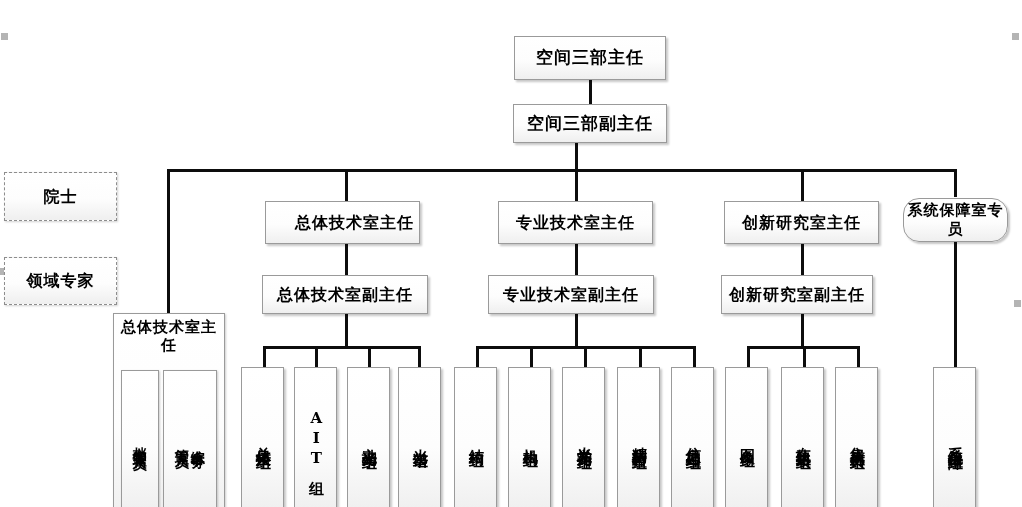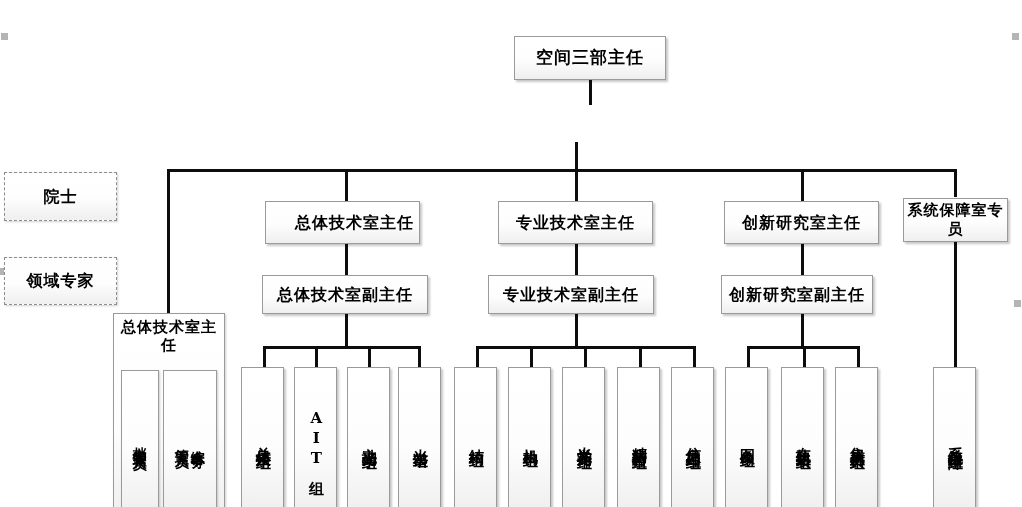--- a/index.html
+++ b/index.html
@@ -80,20 +80,21 @@
   <div class="ln lnv" style="left:801px;top:292px;height:34px;"></div>
   <div class="ln lnh" style="left:747px;top:324px;width:113px;"></div>
   <div class="ln lnv" style="left:747px;top:324px;height:22px;"></div>
   <div class="ln lnv" style="left:803px;top:324px;height:22px;"></div>
   <div class="ln lnv" style="left:857px;top:324px;height:22px;"></div>
 
   <div class="ln lnv" style="left:954px;top:220px;height:126px;"></div>
 
   <div class="box" style="left:514px;top:14px;width:152px;height:44px;font-size:17px;">空间三部主任</div>
 
+  <div class="box" style="left:513px;top:82px;width:154px;height:39px;font-size:17px;">空间三部副主任</div>
 
   <div class="box dashed" style="left:4px;top:150px;width:113px;height:49px;font-size:16px;">院士</div>
 
   <div class="box dashed" style="left:4px;top:235px;width:113px;height:48px;font-size:16px;">领域专家</div>
 
   <div class="box plain" style="left:113px;top:291px;width:112px;height:207px;
               align-items:flex-start;flex-direction:column;justify-content:flex-start;padding-top:4px;">
     <div style="width:100%;font-size:15px;line-height:1.2;">总体技术室主任</div>
   </div>
   <div class="box plain" style="left:121px;top:348px;width:38px;height:143px;">
@@ -145,18 +146,18 @@
   <div class="box" style="left:725px;top:345px;width:43px;height:146px;">
     <span class="vert" style="font-size:15px;">图像组</span>
     </div>
   <div class="box" style="left:781px;top:345px;width:43px;height:146px;">
     <span class="vert" style="font-size:15px;">在轨组装组</span>
     </div>
   <div class="box" style="left:835px;top:345px;width:43px;height:146px;">
     <span class="vert" style="font-size:15px;">集成仿真组</span>
     </div>
 
-  <div class="box" style="left:903px;top:176px;width:105px;height:44px;font-size:15px;">系统保障室专员</div>
+  <div class="box" style="left:903px;top:176px;width:105px;height:44px;font-size:15px;border-radius:16px;">系统保障室专员</div>
   <div class="box" style="left:933px;top:345px;width:43px;height:146px;">
     <span class="vert" style="font-size:15px;">系统保障组</span>
     </div>
 
 </div>
 
 </body></html>

